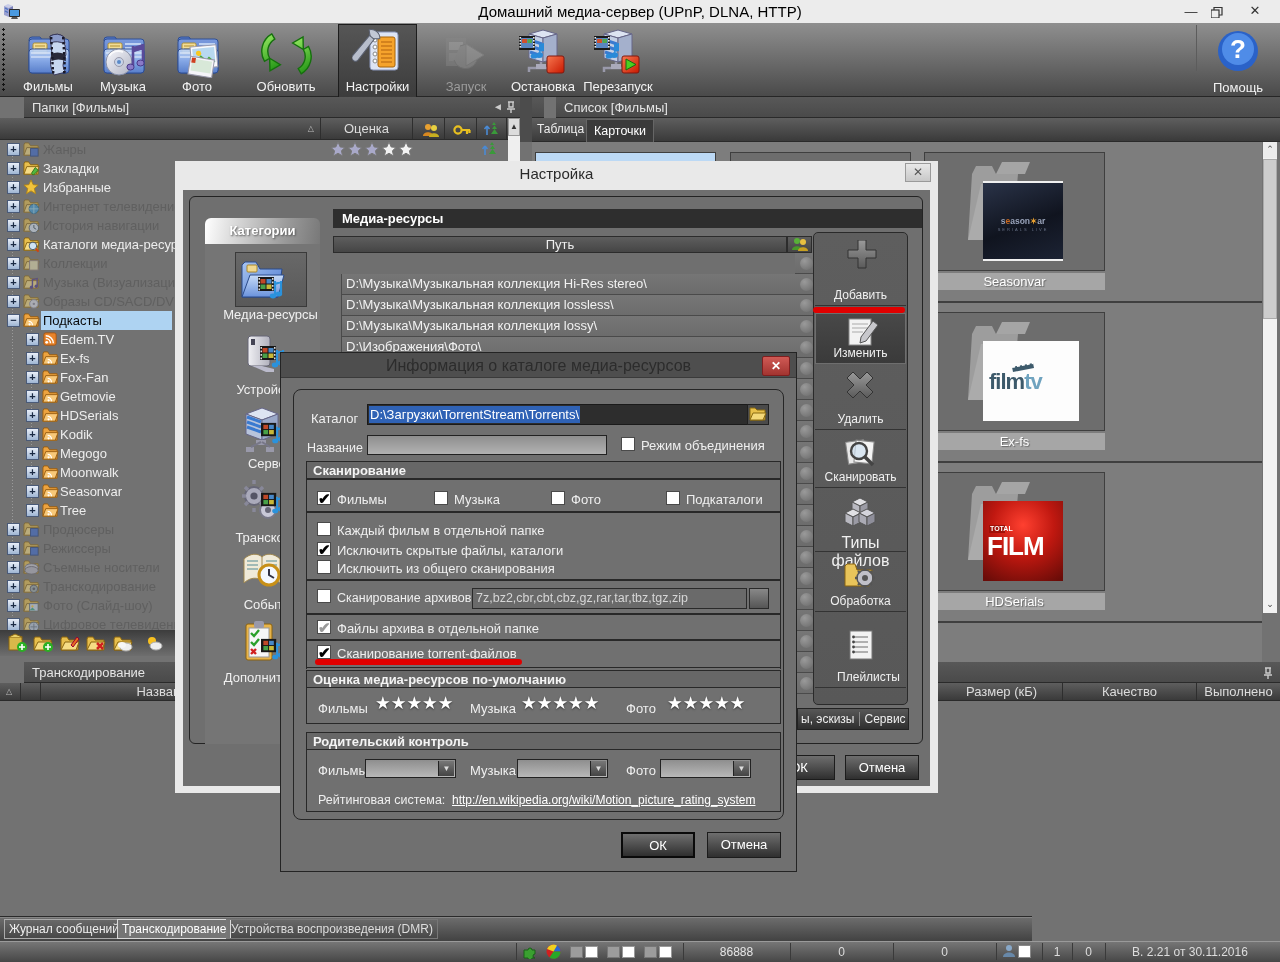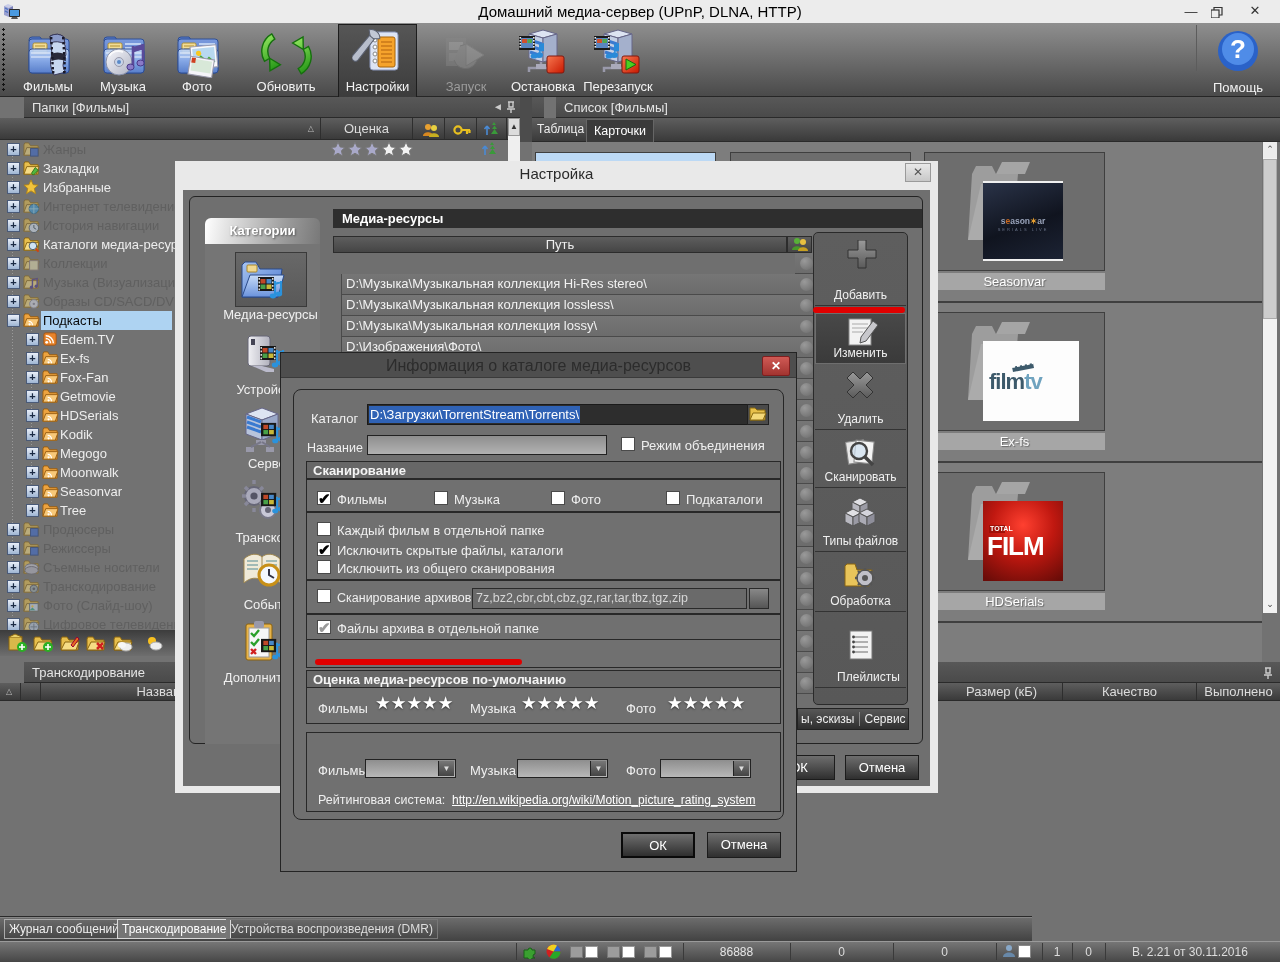--- a/index.html
+++ b/index.html
@@ -1226,21 +1226,21 @@
           <path d="M9 8 V17 L17 21 V12 Z" fill="#b8b8c0"></path>
           <path d="M25 8 V17 L17 21 V12 Z" fill="#9a9aa4"></path>
           <path d="M2 19 L10 15 L18 19 L10 23 Z" fill="#e0e0e4"></path>
           <path d="M2 19 V28 L10 32 V23 Z" fill="#b8b8c0"></path>
           <path d="M18 19 V28 L10 32 V23 Z" fill="#9a9aa4"></path>
           <path d="M16 19 L24 15 L32 19 L24 23 Z" fill="#d4d4dc"></path>
           <path d="M16 19 V28 L24 32 V23 Z" fill="#aaaab4"></path>
           <path d="M32 19 V28 L24 32 V23 Z" fill="#8e8e9a"></path>
         </g>
       </svg>
-      <div class="abs" style="left:630px;top:344px;width:95px;text-align:center;color:#f0f0f0;font-size:12px;">Типы файлов</div>
+      <div class="abs" style="left:630px;top:344px;width:95px;text-align:center;color:#f0f0f0;font-size:16px;">Типы файлов</div>
       <div class="abs" style="left:632px;top:364px;width:91px;height:58px;border-bottom:1px solid #333;"></div>
       <svg class="abs" style="left:660px;top:368px" width="36" height="32" viewBox="0 0 36 32">
         <defs>
           <linearGradient id="gp" x1="0" y1="0" x2="0" y2="1">
             <stop offset="0" stop-color="#9a9a9a"></stop>
             <stop offset="1" stop-color="#5a5a5a"></stop>
           </linearGradient>
         </defs>
         <path d="M2 8 L2 28 L26 28 L29 12 L14 12 L12 6 L4 6 Z" fill="#e8c45a" stroke="#8a6510"></path>
         <circle cx="22" cy="20" r="8" fill="#c0c0c8" stroke="#555" stroke-width="1.5"></circle>
@@ -1317,35 +1317,40 @@
     <div class="abs grpbox" style="left:-1px;top:118px;width:475px;height:34px;">
       <div class="ckb off" style="left:10px;top:8px;"></div>
         <span class="abs" style="left:30px;top:10px;color:#efefef;font-size:12.5px;">Сканирование архивов</span>
       <div class="abs" style="left:165px;top:7px;width:275px;height:21px;background:#6a6a6a;border:1px solid #2a2a2a;color:#d6d6d6;line-height:19px;padding-left:3px;font-size:12.5px;">7z,bz2,cbr,cbt,cbz,gz,rar,tar,tbz,tgz,zip</div>
       <div class="abs" style="left:442px;top:7px;width:20px;height:21px;background:linear-gradient(#888,#555);border:1px solid #2a2a2a;"></div>
     </div>
     <div class="abs grpbox" style="left:-1px;top:152px;width:475px;height:26px;">
       <div class="ckb gray" style="left:10px;top:5px;"></div>
         <span class="abs" style="left:30px;top:6px;color:#efefef;">Файлы архива в отдельной папке</span>
     </div>
+    <div class="abs grpbox" style="left:-1px;top:178px;width:475px;height:29px;border-bottom:none;">
+      <div class="ckb" style="left:10px;top:4px;"></div>
+        <span class="abs" style="left:30px;top:5px;color:#efefef;">Сканирование torrent-файлов</span>
+    </div>
   </div>
 
   <div class="abs redline" style="left:34px;top:306px;width:207px;height:6px;"></div>
 
   <div class="abs grpbox" style="left:25px;top:317px;width:475px;height:54px;">
     <div class="seghead" style="height:17px;">Оценка медиа-ресурсов по-умолчанию</div>
     <span class="abs" style="left:11px;top:30px;color:#efefef;">Фильмы</span>
       <span class="abs star" style="left:68px;top:22px;">★★★★★</span>
     <span class="abs" style="left:163px;top:30px;color:#efefef;">Музыка</span>
       <span class="abs star" style="left:214px;top:22px;">★★★★★</span>
     <span class="abs" style="left:319px;top:30px;color:#efefef;">Фото</span>
       <span class="abs star" style="left:360px;top:22px;">★★★★★</span>
   </div>
 
   <div class="abs grpbox" style="left:25px;top:379px;width:475px;height:80px;">
+    <div class="seghead" style="height:17px;">Родительский контроль</div>
     <span class="abs" style="left:11px;top:30px;color:#efefef;">Фильмы</span>
     <div class="abs combo" style="left:58px;top:26px;width:91px;height:19px;">
         <div class="combobtn">▼</div>
       </div>
     <span class="abs" style="left:163px;top:30px;color:#efefef;">Музыка</span>
     <div class="abs combo" style="left:210px;top:26px;width:91px;height:19px;">
         <div class="combobtn">▼</div>
       </div>
     <span class="abs" style="left:319px;top:30px;color:#efefef;">Фото</span>
     <div class="abs combo" style="left:353px;top:26px;width:91px;height:19px;">

